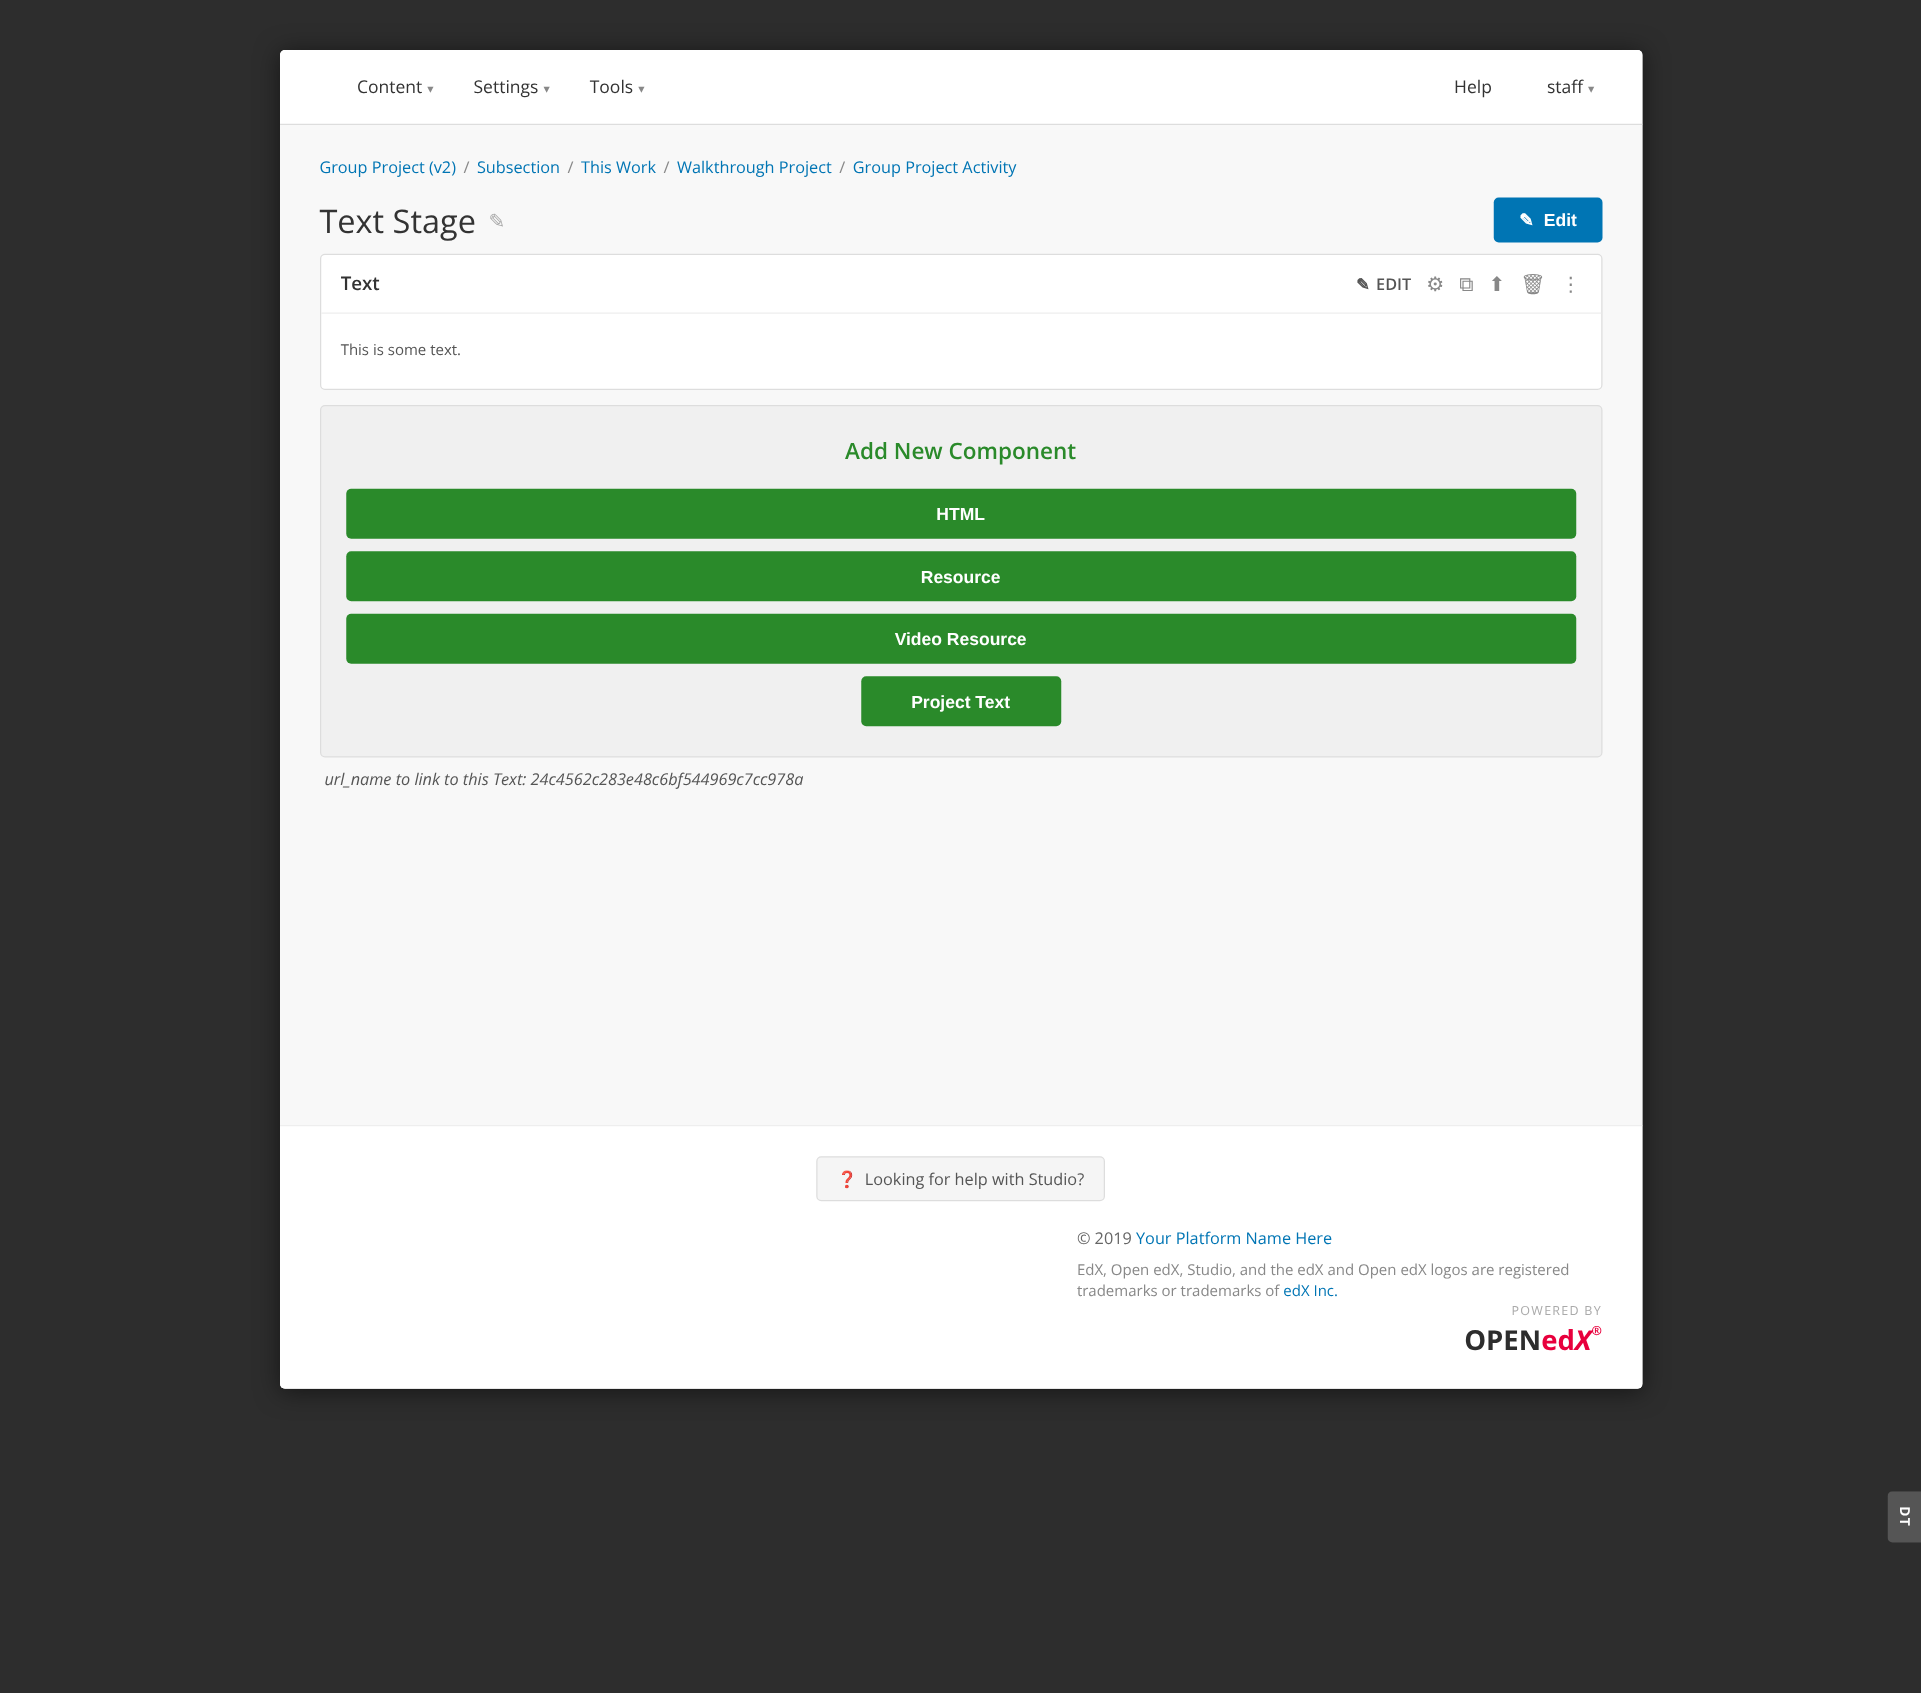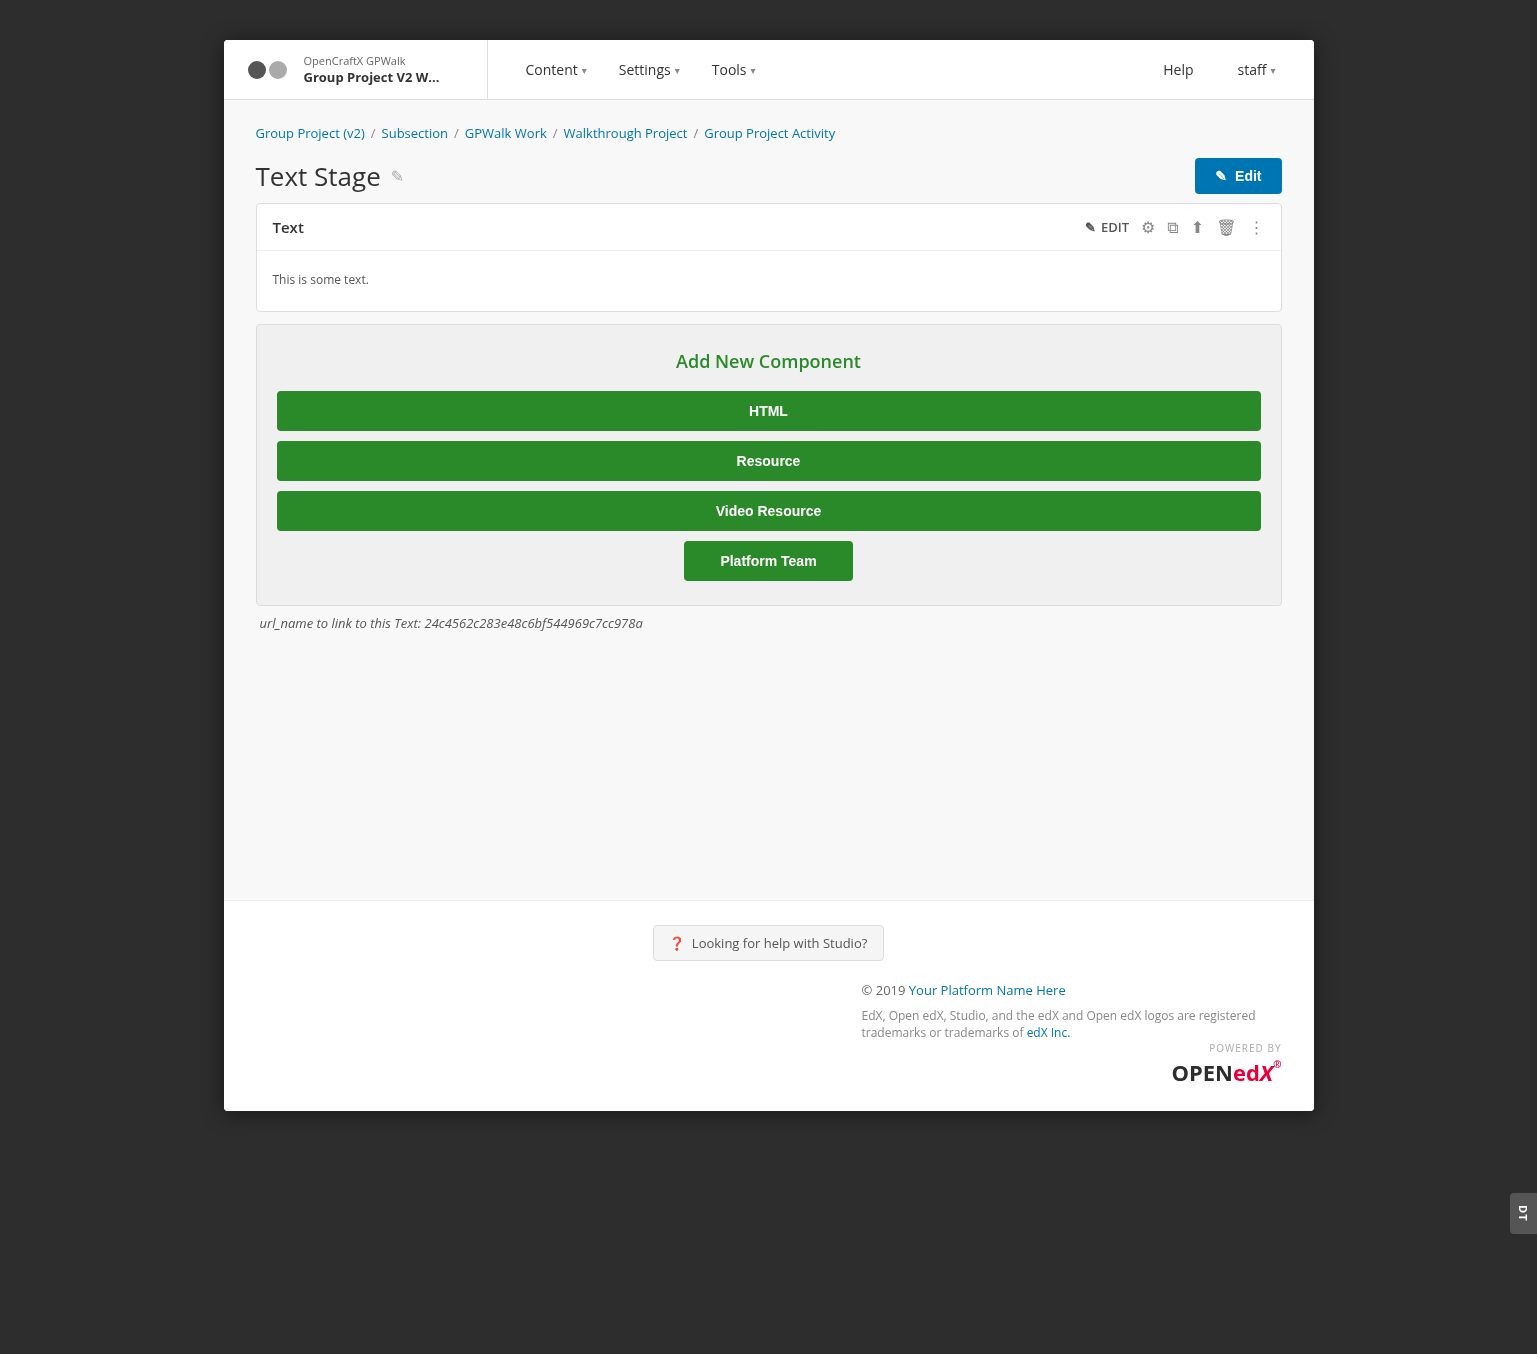--- a/index.html
+++ b/index.html
@@ -317,30 +317,20 @@
       border-radius: 4px 0 0 4px;
       cursor: pointer;
     }
   </style>
 </head>
 <body>
 
 <div class="outer-frame">
 
   <div class="header">
-    <div class="header-brand">
-      <div class="logo-icon">
-        <div class="logo-circle logo-circle-dark"></div>
-        <div class="logo-circle logo-circle-light"></div>
-      </div>
-      <div class="brand-text">
-        <span class="brand-sub">OpenCraftX  GPWalk</span>
-        <span class="brand-main">Group Project V2 W...</span>
-      </div>
-    </div>
     <div class="header-nav">
       <div class="nav-item">
         <span>Content</span>
         <span class="nav-arrow">▾</span>
       </div>
       <div class="nav-item">
         <span>Settings</span>
         <span class="nav-arrow">▾</span>
       </div>
       <div class="nav-item">
@@ -359,21 +349,21 @@
     </div>
   </div>
 
   <div class="main-content">
 
     <div class="breadcrumb">
       <span class="breadcrumb-item">Group Project (v2)</span>
       <span class="breadcrumb-sep">/</span>
       <span class="breadcrumb-item">Subsection</span>
       <span class="breadcrumb-sep">/</span>
-      <span class="breadcrumb-item">GPWalk Work</span>
+      <span class="breadcrumb-item">This Work</span>
       <span class="breadcrumb-sep">/</span>
       <span class="breadcrumb-item">Walkthrough Project</span>
       <span class="breadcrumb-sep">/</span>
       <br style="display:none">
       <span class="breadcrumb-item">Group Project Activity</span>
     </div>
 
     <div class="page-title-row">
       <div class="page-title-left">
         <h1 class="page-title">Text Stage</h1>
@@ -406,21 +396,21 @@
     </div>
 
     <div class="add-component-box">
       <div class="add-component-title">Add New Component</div>
       <div class="add-component-buttons">
         <button class="add-btn">HTML</button>
         <button class="add-btn">Resource</button>
         <button class="add-btn">Video Resource</button>
       </div>
       <div class="add-btn-row2">
-        <button class="add-btn">Platform Team</button>
+        <button class="add-btn">Project Text</button>
       </div>
     </div>
 
     <div class="url-name-row">
       <span>url_name to link to this Text:</span>
       <span class="url-name-value">24c4562c283e48c6bf544969c7cc978a</span>
     </div>
   </div>
 
   <div class="footer">

